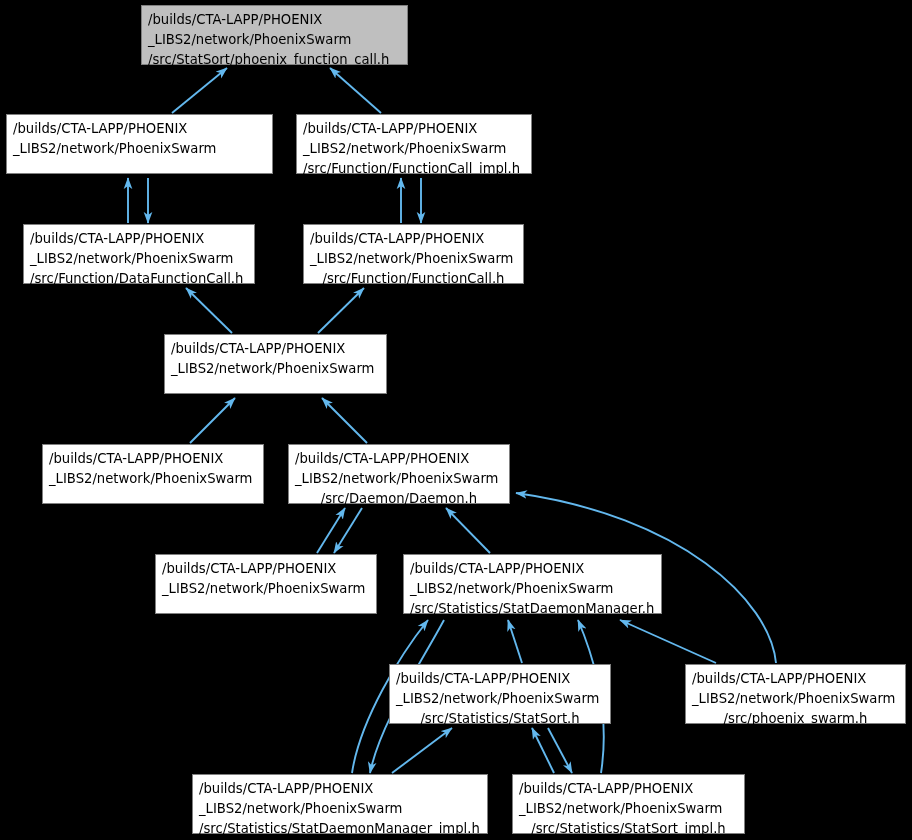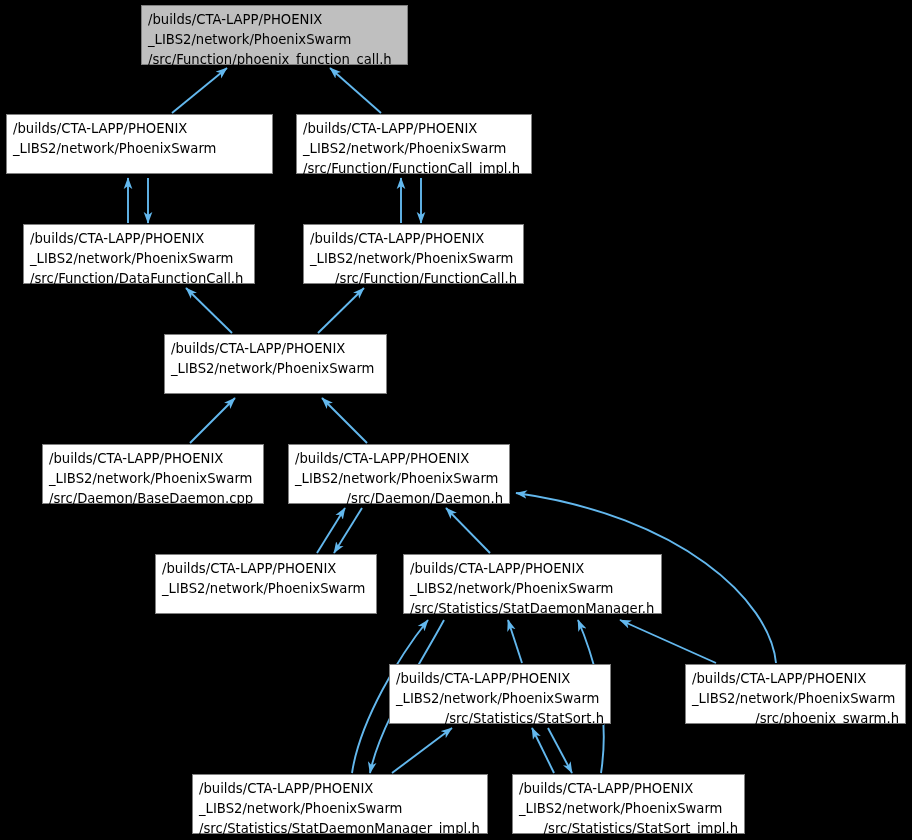--- a/index.html
+++ b/index.html
@@ -42,21 +42,21 @@
     padding: 4px 6px 5px 6px;
     white-space: pre;
     text-align: left;
     letter-spacing: 0px;
   }
   .node.highlight {
     background: #bfbfbf;
   }
   .node.center-last > .ln3 {
     display: block;
-    text-align: right;
+    text-align: center;
     text-decoration: underline;
   }
   .node .ln1, .node .ln2, .node .ln3 {
     display: block;
   }
 </style>
 </head>
 <body style="background: rgb(0, 0, 0);">
 
 <div id="graph-root" style="background: rgb(0, 0, 0);">
@@ -105,27 +105,27 @@
       <path d="M 601,773 C 610,715 595,660 578,620"></path>
 
       <path d="M 392,773 L 452,728"></path>
 
       <path d="M 554,773 L 532,728"></path>
       <path d="M 548,728 L 572,773"></path>
     </g>
   </svg>
 
   <div id="node-layer">
-      <div class="node highlight" style="left: 141px; top: 5px; width: 267px; height: 60px; border-color: rgb(128, 128, 128); color: rgb(0, 0, 0); background: rgb(191, 191, 191);"><span class="ln1">/builds/CTA-LAPP/PHOENIX</span><span class="ln2">_LIBS2/network/PhoenixSwarm</span><span class="ln3">/src/Function/phoenix_function_call.h</span></div>
+      <div class="node highlight" style="left: 141px; top: 5px; width: 267px; height: 60px; border-color: rgb(128, 128, 128); color: rgb(0, 0, 0); background: rgb(191, 191, 191);"><span class="ln1">/builds/CTA-LAPP/PHOENIX</span><span class="ln2">_LIBS2/network/PhoenixSwarm</span><span class="ln3">/src/StatSort/phoenix_function_call.h</span></div>
       <div class="node" style="left: 6px; top: 114px; width: 267px; height: 60px; border-color: rgb(128, 128, 128); color: rgb(0, 0, 0); background: rgb(255, 255, 255);"><span class="ln1">/builds/CTA-LAPP/PHOENIX</span><span class="ln2">_LIBS2/network/PhoenixSwarm</span></div>
       <div class="node" style="left: 296px; top: 114px; width: 236px; height: 60px; border-color: rgb(128, 128, 128); color: rgb(0, 0, 0); background: rgb(255, 255, 255);"><span class="ln1">/builds/CTA-LAPP/PHOENIX</span><span class="ln2">_LIBS2/network/PhoenixSwarm</span><span class="ln3">/src/Function/FunctionCall_impl.h</span></div>
       <div class="node" style="left: 23px; top: 224px; width: 232px; height: 60px; border-color: rgb(128, 128, 128); color: rgb(0, 0, 0); background: rgb(255, 255, 255);"><span class="ln1">/builds/CTA-LAPP/PHOENIX</span><span class="ln2">_LIBS2/network/PhoenixSwarm</span><span class="ln3">/src/Function/DataFunctionCall.h</span></div>
       <div class="node center-last" style="left: 303px; top: 224px; width: 221px; height: 60px; border-color: rgb(128, 128, 128); color: rgb(0, 0, 0); background: rgb(255, 255, 255);"><span class="ln1">/builds/CTA-LAPP/PHOENIX</span><span class="ln2">_LIBS2/network/PhoenixSwarm</span><span class="ln3">/src/Function/FunctionCall.h</span></div>
       <div class="node center-last" style="left: 164px; top: 334px; width: 223px; height: 60px; border-color: rgb(128, 128, 128); color: rgb(0, 0, 0); background: rgb(255, 255, 255);"><span class="ln1">/builds/CTA-LAPP/PHOENIX</span><span class="ln2">_LIBS2/network/PhoenixSwarm</span></div>
-      <div class="node" style="left: 42px; top: 444px; width: 222px; height: 60px; border-color: rgb(128, 128, 128); color: rgb(0, 0, 0); background: rgb(255, 255, 255);"><span class="ln1">/builds/CTA-LAPP/PHOENIX</span><span class="ln2">_LIBS2/network/PhoenixSwarm</span><span class="ln3">/src/Daemon/BaseDaemon.cpp</span></div>
+      <div class="node" style="left: 42px; top: 444px; width: 222px; height: 60px; border-color: rgb(128, 128, 128); color: rgb(0, 0, 0); background: rgb(255, 255, 255);"><span class="ln1">/builds/CTA-LAPP/PHOENIX</span><span class="ln2">_LIBS2/network/PhoenixSwarm</span></div>
       <div class="node center-last" style="left: 288px; top: 444px; width: 222px; height: 60px; border-color: rgb(128, 128, 128); color: rgb(0, 0, 0); background: rgb(255, 255, 255);"><span class="ln1">/builds/CTA-LAPP/PHOENIX</span><span class="ln2">_LIBS2/network/PhoenixSwarm</span><span class="ln3">/src/Daemon/Daemon.h</span></div>
       <div class="node center-last" style="left: 155px; top: 554px; width: 222px; height: 60px; border-color: rgb(128, 128, 128); color: rgb(0, 0, 0); background: rgb(255, 255, 255);"><span class="ln1">/builds/CTA-LAPP/PHOENIX</span><span class="ln2">_LIBS2/network/PhoenixSwarm</span></div>
       <div class="node" style="left: 403px; top: 554px; width: 259px; height: 60px; border-color: rgb(128, 128, 128); color: rgb(0, 0, 0); background: rgb(255, 255, 255);"><span class="ln1">/builds/CTA-LAPP/PHOENIX</span><span class="ln2">_LIBS2/network/PhoenixSwarm</span><span class="ln3">/src/Statistics/StatDaemonManager.h</span></div>
       <div class="node center-last" style="left: 389px; top: 664px; width: 222px; height: 60px; border-color: rgb(128, 128, 128); color: rgb(0, 0, 0); background: rgb(255, 255, 255);"><span class="ln1">/builds/CTA-LAPP/PHOENIX</span><span class="ln2">_LIBS2/network/PhoenixSwarm</span><span class="ln3">/src/Statistics/StatSort.h</span></div>
       <div class="node center-last" style="left: 685px; top: 664px; width: 221px; height: 60px; border-color: rgb(128, 128, 128); color: rgb(0, 0, 0); background: rgb(255, 255, 255);"><span class="ln1">/builds/CTA-LAPP/PHOENIX</span><span class="ln2">_LIBS2/network/PhoenixSwarm</span><span class="ln3">/src/phoenix_swarm.h</span></div>
       <div class="node" style="left: 192px; top: 774px; width: 296px; height: 60px; border-color: rgb(128, 128, 128); color: rgb(0, 0, 0); background: rgb(255, 255, 255);"><span class="ln1">/builds/CTA-LAPP/PHOENIX</span><span class="ln2">_LIBS2/network/PhoenixSwarm</span><span class="ln3">/src/Statistics/StatDaemonManager_impl.h</span></div>
       <div class="node center-last" style="left: 512px; top: 774px; width: 233px; height: 60px; border-color: rgb(128, 128, 128); color: rgb(0, 0, 0); background: rgb(255, 255, 255);"><span class="ln1">/builds/CTA-LAPP/PHOENIX</span><span class="ln2">_LIBS2/network/PhoenixSwarm</span><span class="ln3">/src/Statistics/StatSort_impl.h</span></div>
     </div>
 </div>
 

